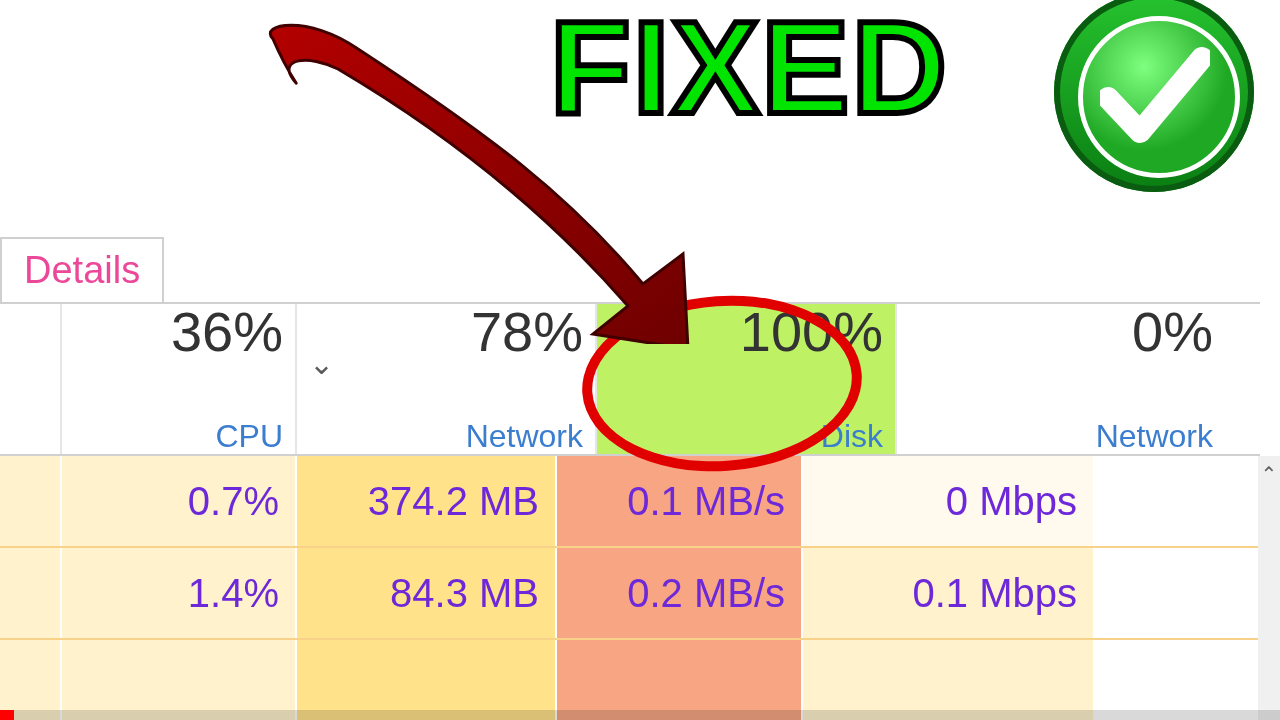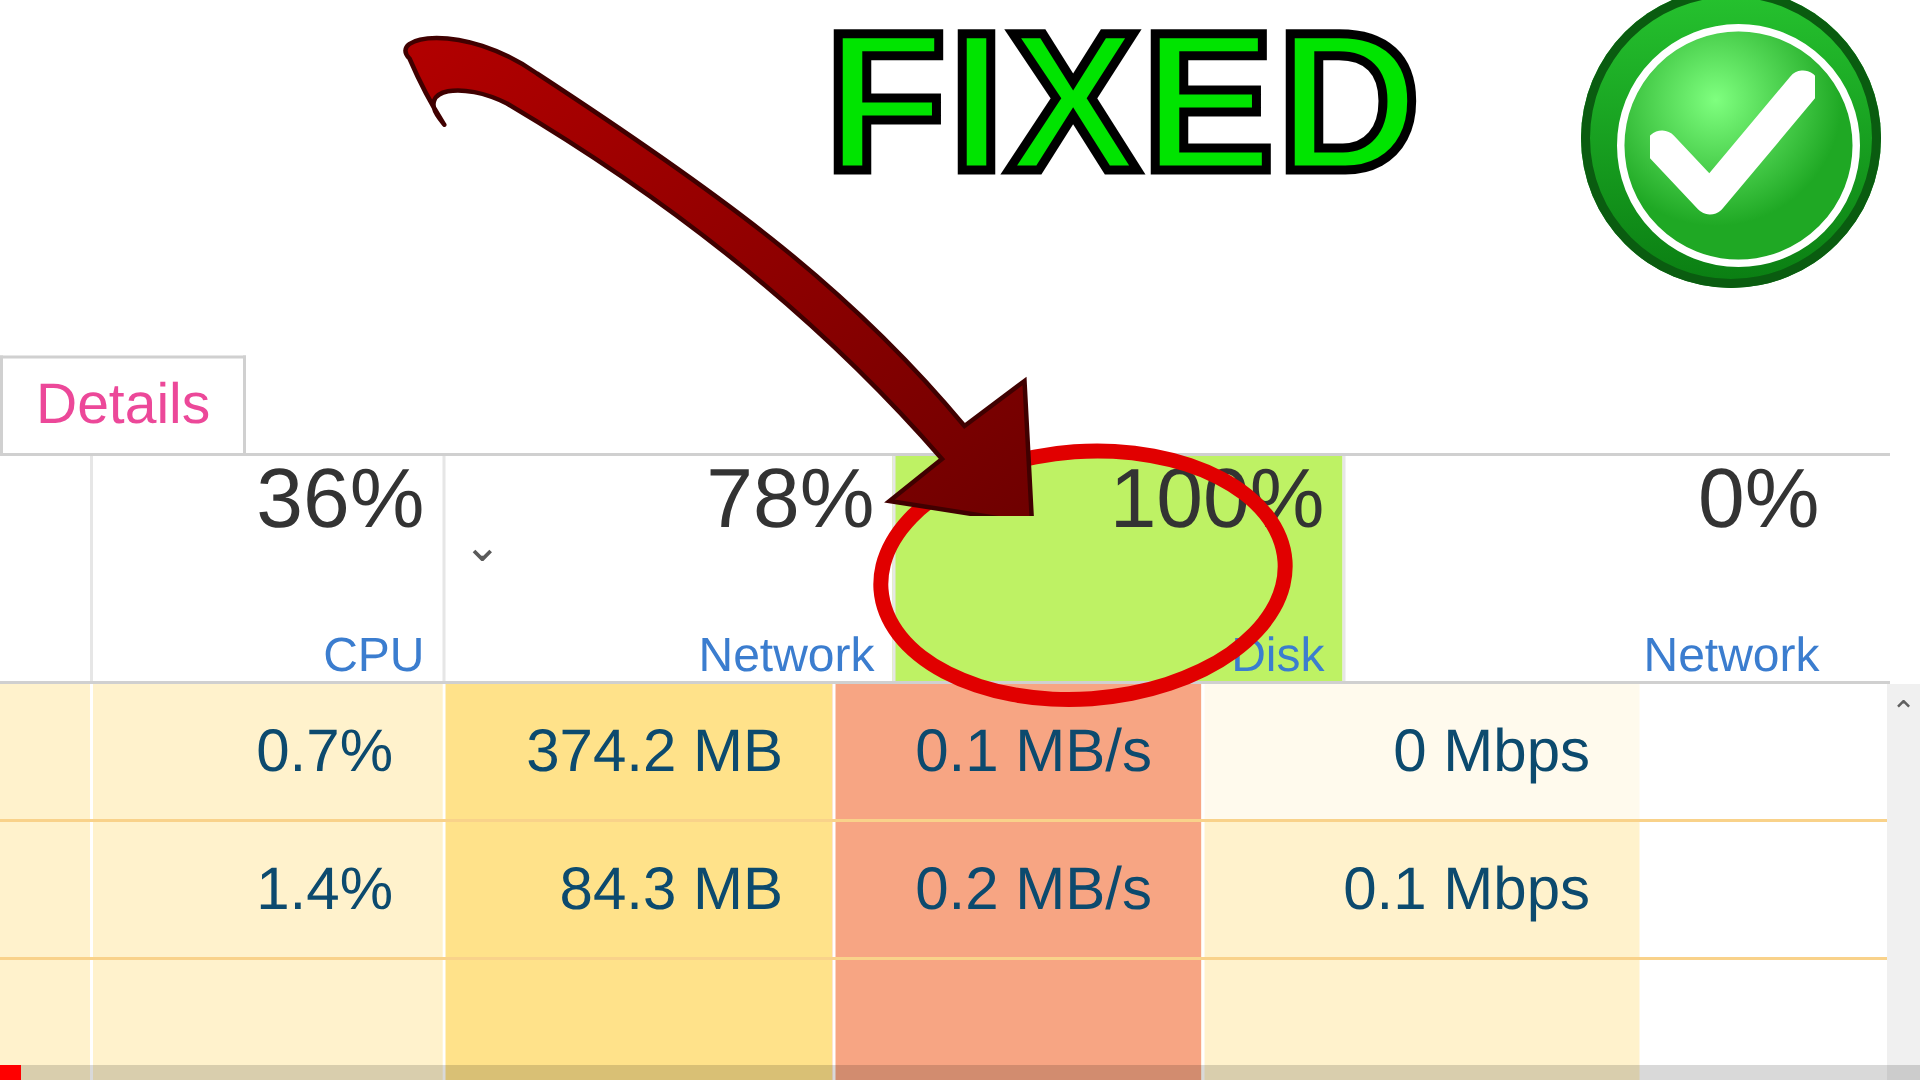--- a/index.html
+++ b/index.html
@@ -19,21 +19,21 @@
 .col-mem{width:300px}
 .col-disk{width:300px;background:#bef264}
 .col-net{width:330px}
 .col .pct{font-size:56px;color:#333;line-height:1}
 .col .lab{font-size:32px;color:#3b7dcf;line-height:1.1;margin-top:4px}
 .chev{position:absolute;left:12px;top:42px;color:#5a5a5a;font-size:30px}
 
 
 .rows{position:absolute;left:0;top:456px;width:1258px}
 .row{display:flex;height:90px;border-bottom:2px solid #f9d28a}
-.cell{flex:0 0 auto;display:flex;align-items:center;justify-content:flex-end;padding-right:33px;font-size:40px;color:#0c4a6e;box-sizing:border-box;border-left:2px solid #fff}
+.cell{flex:0 0 auto;display:flex;align-items:center;justify-content:flex-end;padding-right:16px;font-size:40px;color:#6d28d9;box-sizing:border-box;border-left:2px solid #fff}
 .cell:first-child{border-left:none}
 .c-spacer{width:60px}
 .c-cpu{width:235px}
 .c-mem{width:260px}
 .c-disk{width:246px}
 .c-net{width:292px}
 
 .h1{background:#fff2cc}
 .h2{background:#ffe28a}
 .h4{background:#f7a583}

